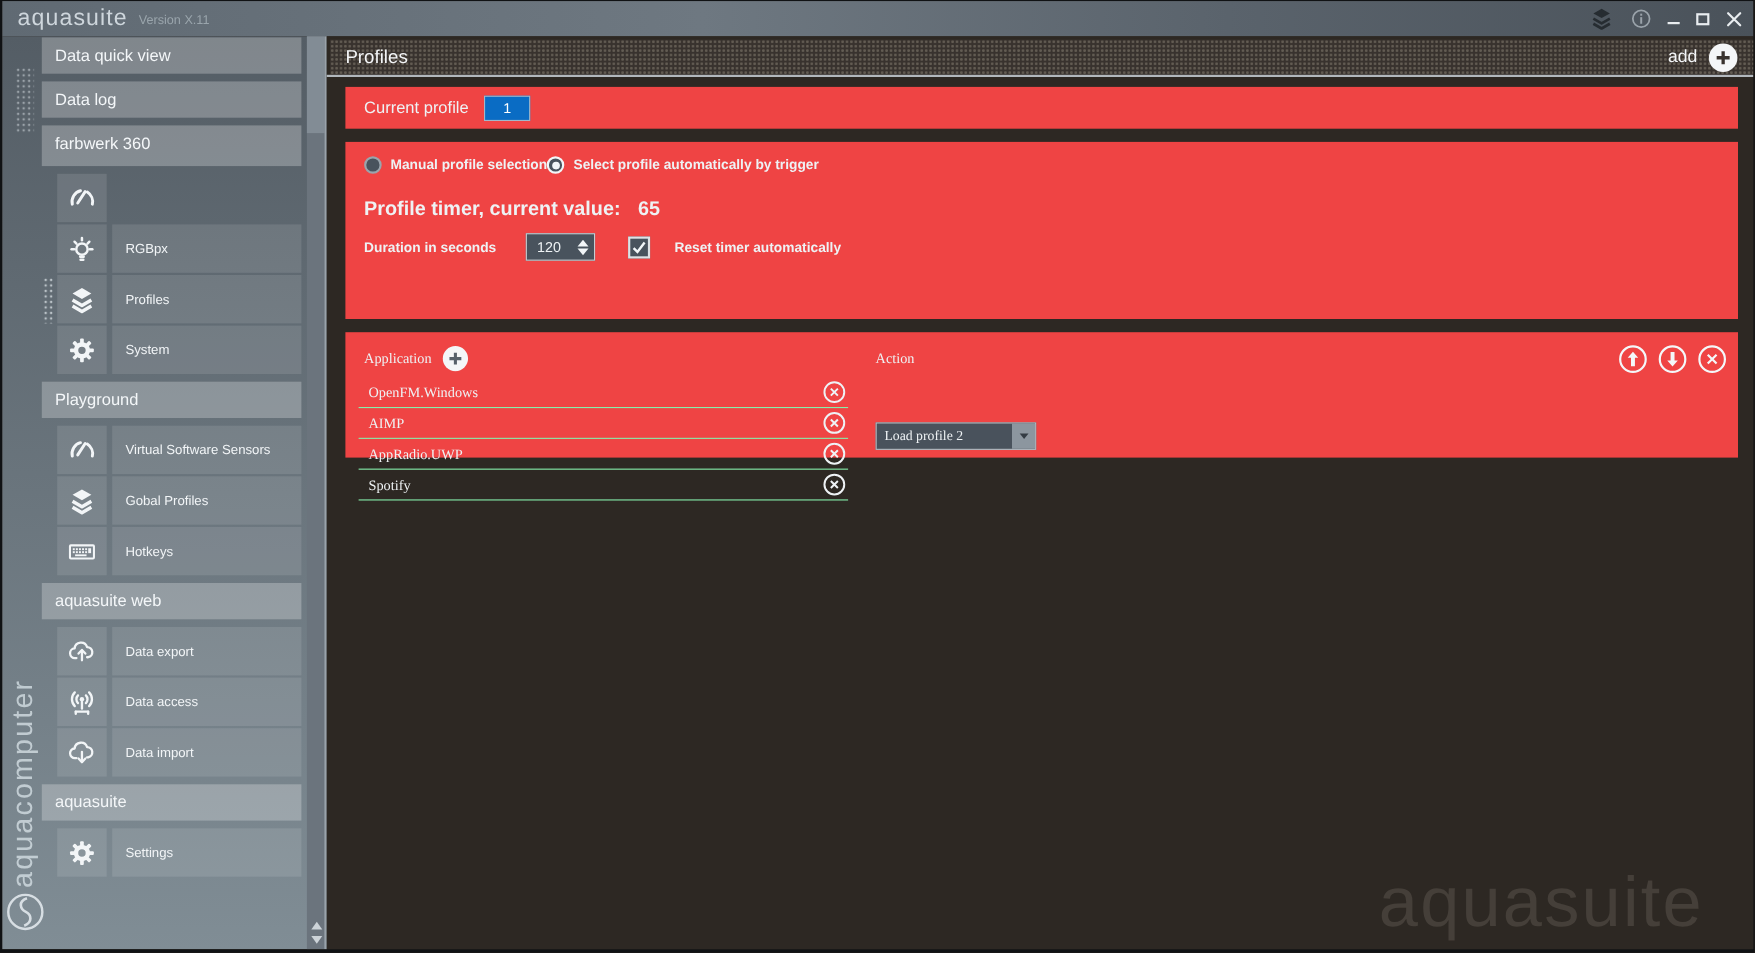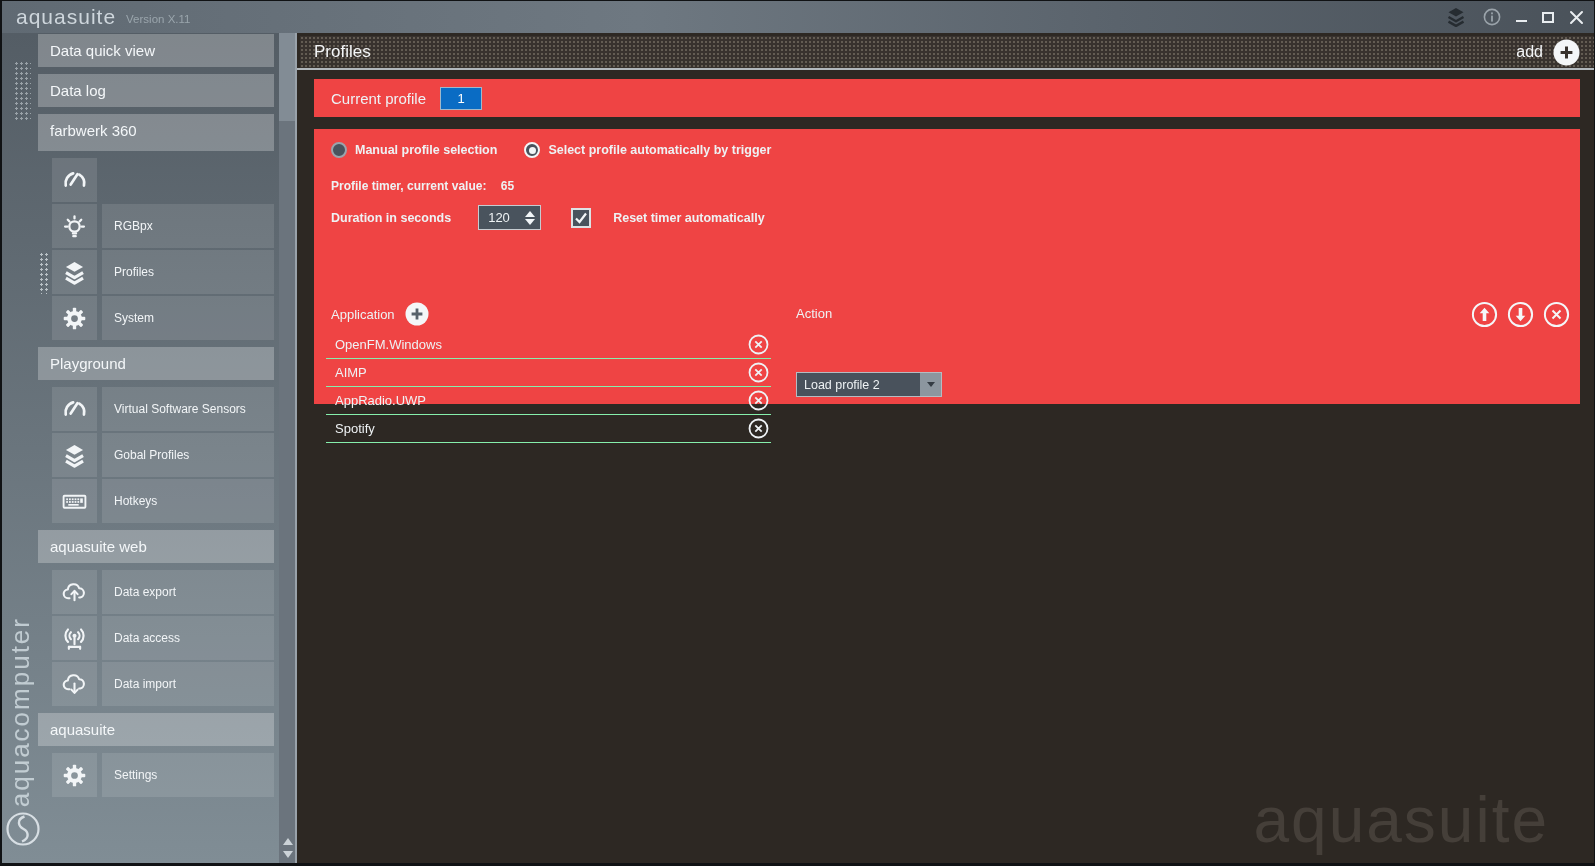--- a/index.html
+++ b/index.html
@@ -86,40 +86,40 @@
   }
   .panel-2{margin-top:12px;height:161px;padding:13px 0 0 17px;}
   .radio-row{display:flex;align-items:center;}
   .radio{
     width:16px;height:16px;border-radius:50%;background:#49535d;border:2px solid #9aa4ac;
     display:flex;align-items:center;justify-content:center;
   }
   .radio.checked{border-color:#f2f6f8;}
   .radio.checked::after{content:"";width:7px;height:7px;border-radius:50%;background:#f2f6f8;}
   .radio-label{font-size:12.5px;font-weight:bold;margin-left:8px;}
-  .radio-group-2{margin-left:27px;display:flex;align-items:center;}
-  .timer-row{margin-top:21px;font-size:12px;font-weight:bold;}
+  .radio-group-2{display:flex;align-items:center;}
+  .timer-row{margin-top:21px;font-size:18px;font-weight:bold;}
   .timer-value{margin-left:11px;}
   .duration-row{margin-top:12px;display:flex;align-items:center;gap:13px;}
   .duration-label{font-size:12.5px;font-weight:bold;}
   .spinner{
     margin-left:14px;width:63px;height:25px;border:1px solid #c6ccd1;background:#49535d;
     display:flex;align-items:center;
   }
   .spin-val{flex:1;font-size:13px;padding-left:9px;}
   .spin-arrows{width:18px;display:flex;flex-direction:column;align-items:center;gap:2px;padding-right:3px;}
   .tri-up{width:0;height:0;border-left:5px solid transparent;border-right:5px solid transparent;border-bottom:6px solid #f2f6f8;}
   .tri-down{width:0;height:0;border-left:5px solid transparent;border-right:5px solid transparent;border-top:6px solid #f2f6f8;}
   .checkbox{
     margin-left:17px;width:20px;height:20px;background:#49535d;border:2px solid #dde2e5;
     display:flex;align-items:center;justify-content:center;
   }
   .cb-label{font-size:12.5px;font-weight:bold;margin-left:9px;}
   .notes{margin-top:23px;font-size:12.5px;font-weight:bold;line-height:16px;}
-  .panel-3{height:114px;}
+  .panel-3{margin-top:12px;height:114px;font-family:Liberation Serif, serif;}
   .app-col{position:absolute;left:12px;top:12px;width:445px;}
   .app-head{display:flex;align-items:center;padding-left:5px;}
   .app-head-label{font-size:13px;}
   .plus-btn{margin-left:10px;display:flex;cursor:default;}
   .app-list{margin-top:5px;}
   .app-row{height:28px;display:flex;align-items:center;border-bottom:1px solid #86efac;padding-left:9px;}
   .app-name{flex:1;font-size:13px;}
   .x-btn{margin-right:2px;display:flex;cursor:default;}
   .action-label{position:absolute;left:482px;top:16px;font-size:13px;}
   .dropdown{

